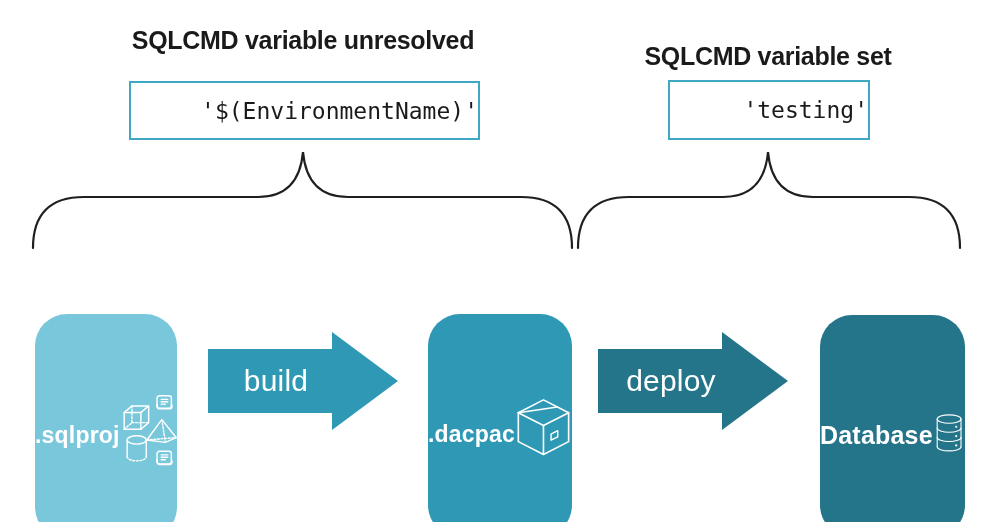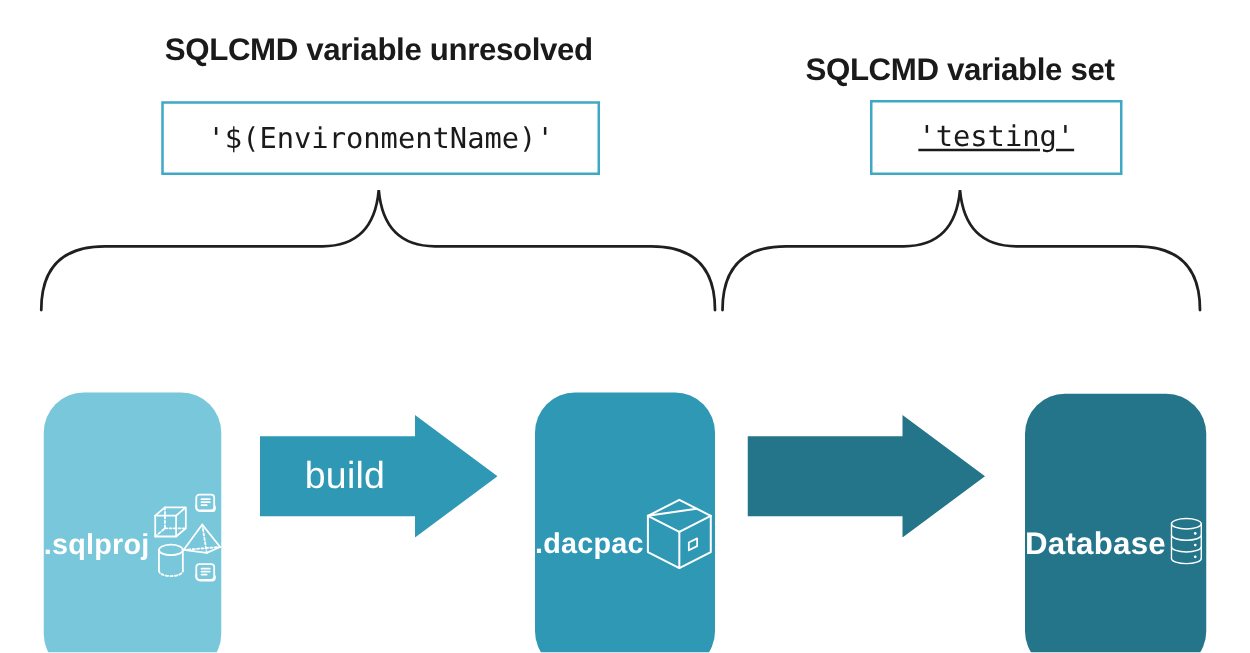--- a/index.html
+++ b/index.html
@@ -8,26 +8,26 @@
     font-family:"Liberation Sans",sans-serif;overflow:hidden;
   }
   .heading{
     position:absolute;top:26px;width:400px;text-align:center;
     font-size:25px;font-weight:700;color:#1A1A1A;letter-spacing:-0.3px;
   }
   .heading.left{left:103px;}
   .heading.right{left:568px;margin-top:16px;}
   .codebox{
     position:absolute;border:2px solid #3FA8C5;background:#ffffff;
-    display:flex;align-items:center;justify-content:center;
+    display:flex;align-items:center;justify-content:flex-end;
     font-family:"DejaVu Sans Mono","Liberation Mono",monospace;
     font-size:23px;color:#1A1A1A;white-space:pre;
   }
   .codebox.left{left:129px;top:81px;width:347px;height:55px;}
-  .codebox.right{left:696px;top:80px;width:198px;height:56px;text-decoration:underline;}
+  .codebox.right{left:668px;top:80px;width:198px;height:56px;}
   .overlay{position:absolute;left:0;top:0;width:1000px;height:522px;pointer-events:none;}
   .brace{stroke:#1F1F1F;stroke-width:2.2;fill:none;stroke-linecap:round;}
   .card{
     position:absolute;border-radius:32px;display:flex;flex-direction:row;align-items:center;margin-top:47px;
   }
   .card .label{
     margin-top:18px;font-weight:700;color:#ffffff;font-size:23px;letter-spacing:0.2px;
   }
   .card.sqlproj{left:35px;top:267px;width:142px;height:225px;background:#79C7DB;}
   .card.dacpac{left:428px;top:267px;width:144px;height:223px;background:#2E98B5;}
@@ -110,20 +110,21 @@
         <path d="M7 31 V92 L60 119 V58"></path>
         <path d="M113 31 V92 L60 119"></path>
         <path d="M76 76 L90 69 L90 82 L76 89 Z" stroke-width="3"></path>
       </g>
     </svg>
   </div>
 
   <svg class="arrow-svg" style="left:598px" viewBox="0 0 190 98">
     <polygon points="0,17 124,17 124,0 190,49 124,98 124,81 0,81" fill="#24748A"></polygon>
   </svg>
+  <div class="arrow-label" style="left:598px;width:146px">deploy</div>
 
   <div class="card database">
     <div class="label">Database</div>
     <svg width="82" height="102" viewBox="0 0 100 125" style="margin-top:16px">
       <g class="icon-stroke" stroke-width="3.4">
         <ellipse cx="50" cy="16" rx="37" ry="13"></ellipse>
         <path d="M13 16 V102 M87 16 V102"></path>
         <path d="M13 102 a37 13 0 0 0 74 0"></path>
         <path d="M13 44 a37 13 0 0 0 74 0"></path>
         <path d="M13 73 a37 13 0 0 0 74 0"></path>

